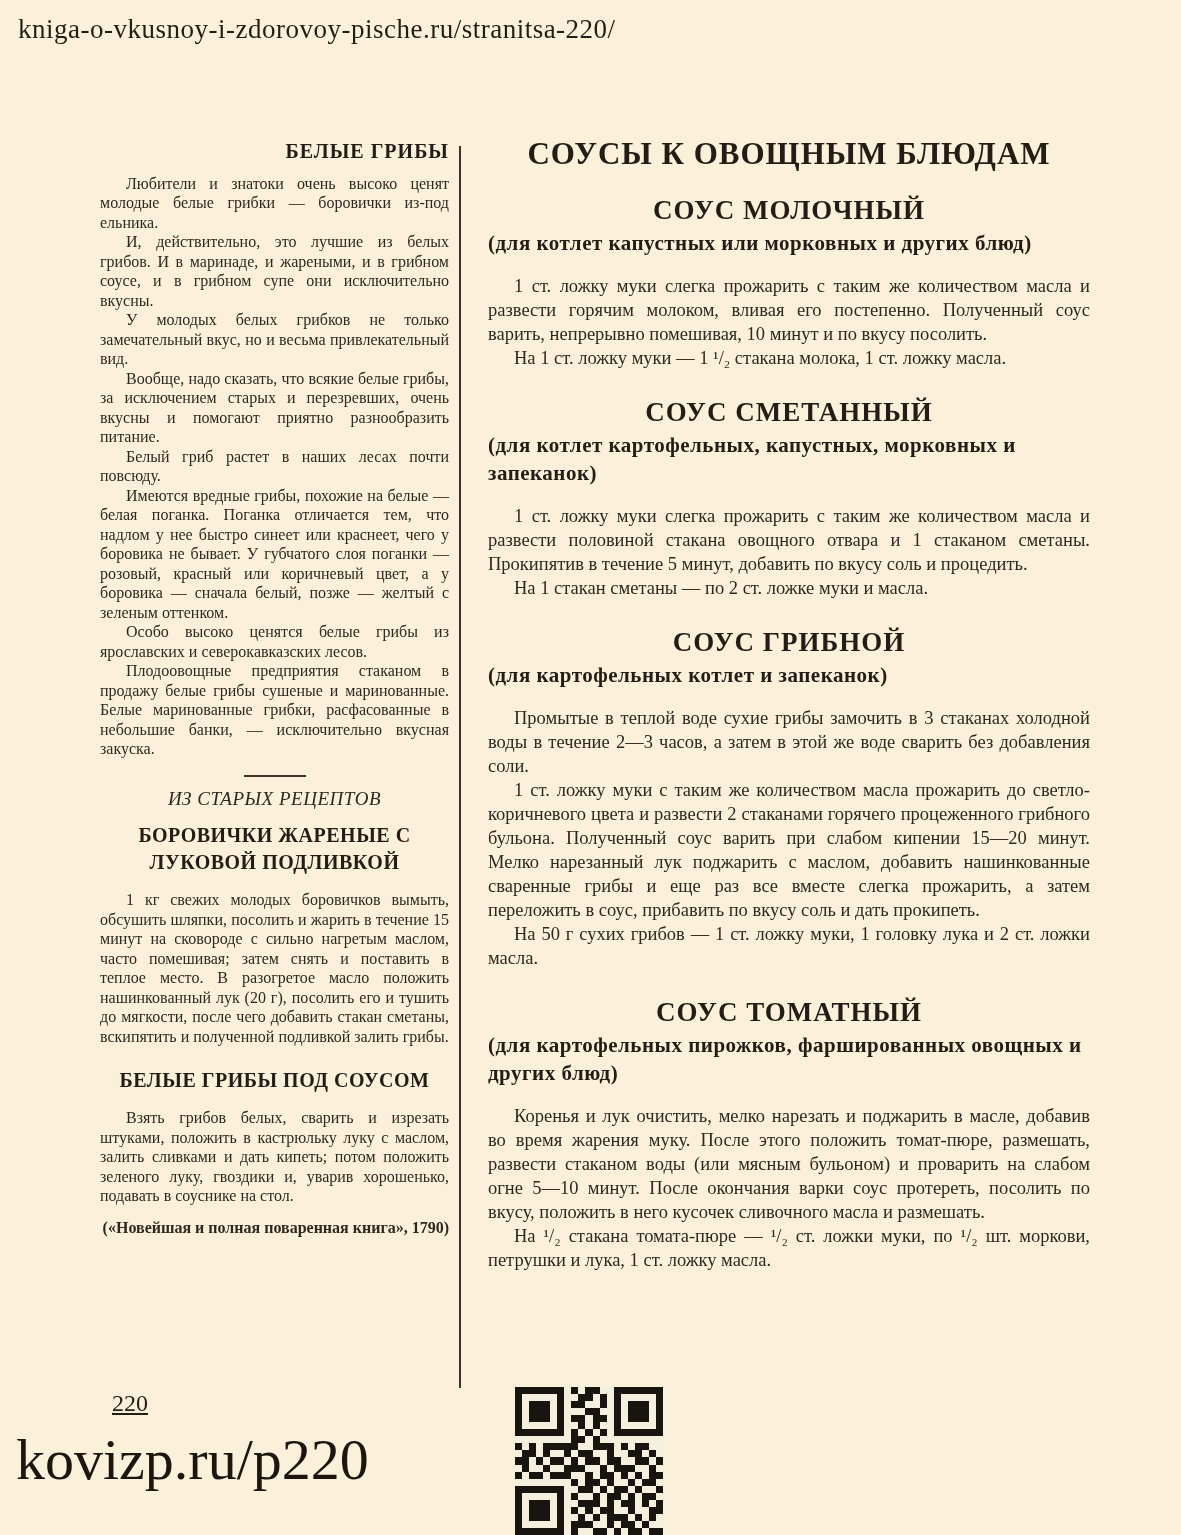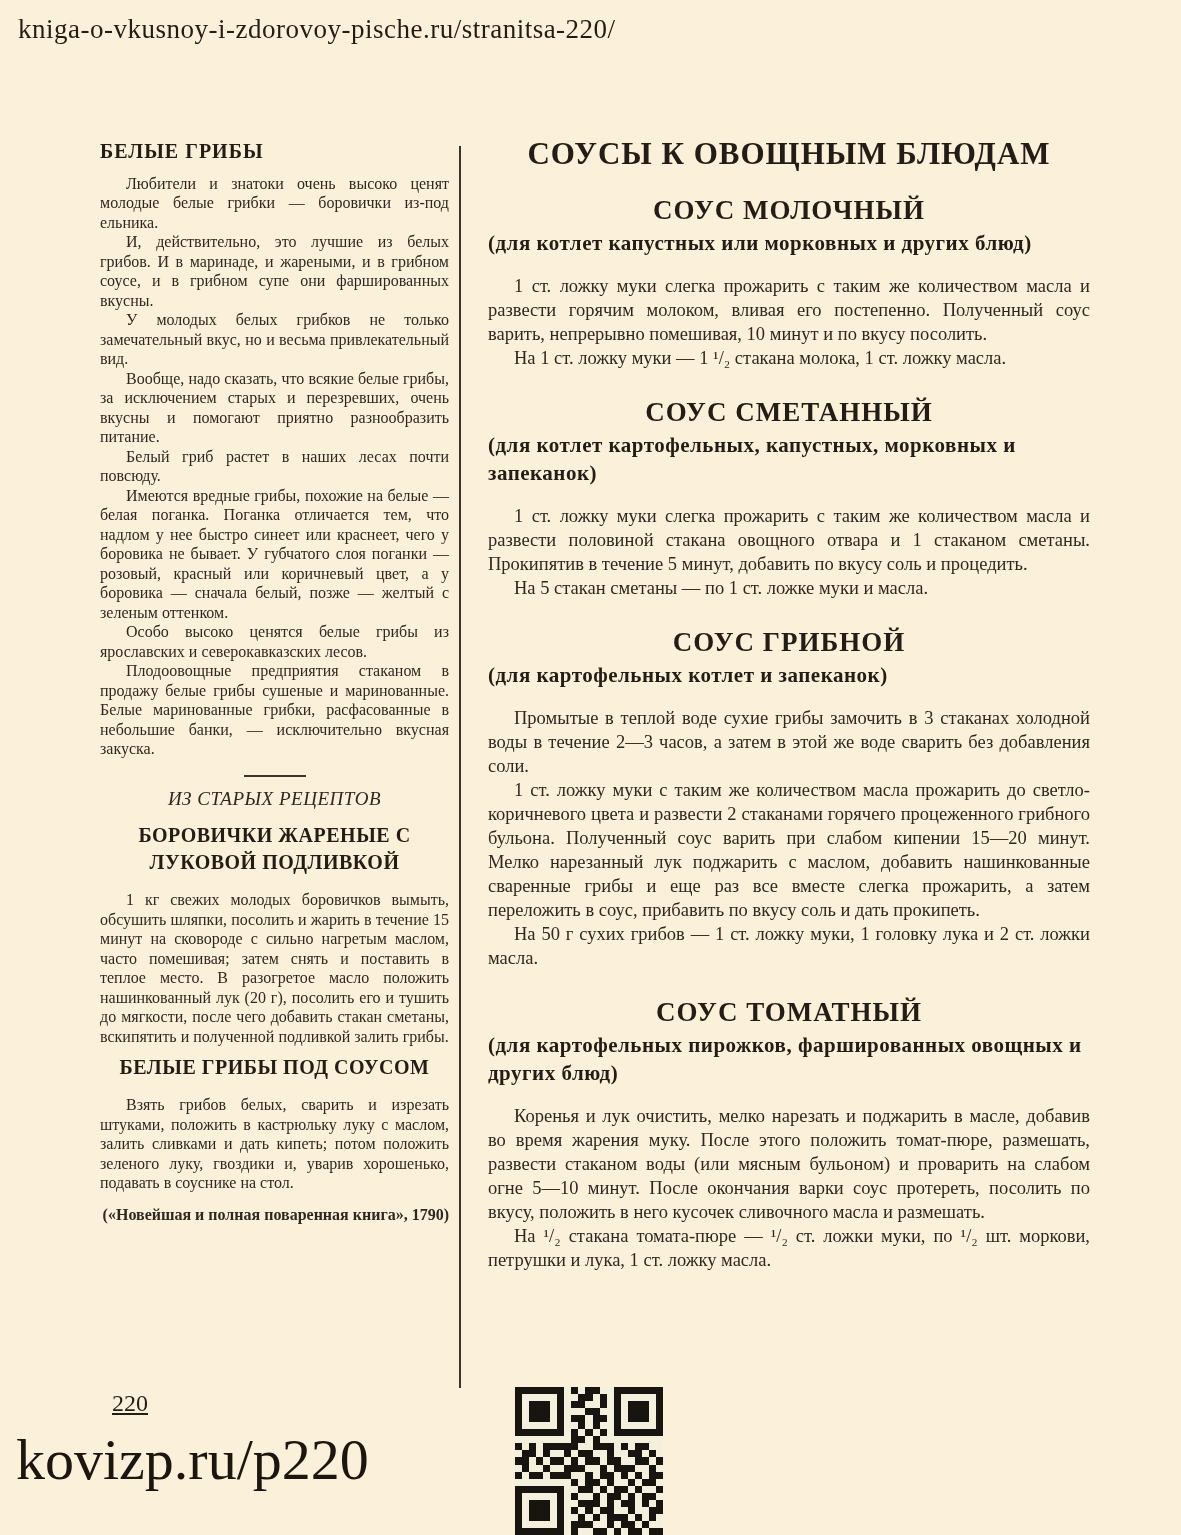--- a/index.html
+++ b/index.html
@@ -10,21 +10,21 @@
   }
   .url-header {
     position:absolute; left:18px; top:14px;
     font-size:27px; letter-spacing:.5px; color:#241d15; white-space:nowrap;
   }
   .col { position:absolute; text-align:justify; }
   .col-left  { left:100px; top:142px; width:349px; font-size:16px;   line-height:19.5px; }
   .col-right { left:488px; top:136px; width:602px; font-size:18.5px; line-height:24px; }
   p { margin:0; text-indent:26px; }
   .col-title {
-    font-size:20px; font-weight:bold; text-align:left;
+    font-size:20px; font-weight:bold; text-align:right;
     letter-spacing:1px; margin:0 0 12px; text-indent:0; color:#241d15;
   }
   .main-title {
     font-size:31px; font-weight:bold; text-align:center;
     letter-spacing:1px; margin:0 0 22px; text-indent:0; line-height:1.15; color:#241d15;
   }
   .sauce-section { margin-bottom:26px; }
   .section-title {
     font-size:27px; font-weight:bold; text-align:center;
     letter-spacing:1px; margin:0 0 4px; text-indent:0; line-height:1.2; color:#241d15;
@@ -38,21 +38,21 @@
     margin:16px auto 12px;
   }
   .old-recipes {
     text-align:center; font-style:italic; font-size:19px;
     letter-spacing:.5px; margin:0 0 14px; text-indent:0;
   }
   .recipe-title {
     font-size:20px; font-weight:bold; text-align:center;
     letter-spacing:.5px; line-height:1.35; margin:0 0 14px; text-indent:0; color:#241d15;
   }
-  .recipe-title.second { margin:8px 0 14px; }
+  .recipe-title.second { margin:21px 0 14px; }
   .attribution {
     font-weight:bold; font-size:16px; text-align:right;
     line-height:1.45; margin-top:10px; text-indent:0;
   }
   .divider-v {
     position:absolute; left:459px; top:146px; width:2px; height:1242px;
     background:#3c332a;
   }
   .page-number { position:absolute; left:112px; top:1390px; font-size:24px; color:#241d15;text-decoration:underline; }
   .footer-url  { position:absolute; left:16px;  top:1426px; font-size:58px; color:#1c160f; white-space:nowrap; }
@@ -66,21 +66,21 @@
 </head>
 <body>
 
 <div class="url-header">kniga-o-vkusnoy-i-zdorovoy-pische.ru/stranitsa-220/</div>
 
 <div class="divider-v"></div>
 
 <div class="col col-left">
   <div class="col-title">БЕЛЫЕ ГРИБЫ</div>
   <p>Любители и знатоки очень высоко ценят молодые белые грибки — боровички из-под ельника.</p>
-  <p>И, действительно, это лучшие из белых грибов. И в маринаде, и жареными, и в грибном соусе, и в грибном супе они фаршированных вкусны.</p>
+  <p>И, действительно, это лучшие из белых грибов. И в маринаде, и жареными, и в грибном соусе, и в грибном супе они исключительно вкусны.</p>
   <p>У молодых белых грибков не только замечательный вкус, но и весьма привлекательный вид.</p>
   <p>Вообще, надо сказать, что всякие белые грибы, за исключением старых и перезревших, очень вкусны и помогают приятно разнообразить питание.</p>
   <p>Белый гриб растет в наших лесах почти повсюду.</p>
   <p>Имеются вредные грибы, похожие на белые — белая поганка. Поганка отличается тем, что надлом у нее быстро синеет или краснеет, чего у боровика не бывает. У губчатого слоя поганки — розовый, красный или коричневый цвет, а у боровика — сначала белый, позже — желтый с зеленым оттенком.</p>
   <p>Особо высоко ценятся белые грибы из ярославских и северокавказских лесов.</p>
   <p>Плодоовощные предприятия стаканом в продажу белые грибы сушеные и маринованные. Белые маринованные грибки, расфасованные в небольшие банки, — исключительно вкусная закуска.</p>
 
   <hr class="hr-short">
 
   <div class="old-recipes">ИЗ СТАРЫХ РЕЦЕПТОВ</div>
@@ -100,21 +100,21 @@
     <div class="section-title">СОУС МОЛОЧНЫЙ</div>
     <div class="section-subtitle">(для котлет капустных или морковных и других блюд)</div>
     <p>1 ст. ложку муки слегка прожарить с таким же количеством масла и развести горячим молоком, вливая его постепенно. Полученный соус варить, непрерывно помешивая, 10 минут и по вкусу посолить.</p>
     <p>На 1 ст. ложку муки — 1 ¹/₂ стакана молока, 1 ст. ложку масла.</p>
   </div>
 
   <div class="sauce-section">
     <div class="section-title">СОУС СМЕТАННЫЙ</div>
     <div class="section-subtitle">(для котлет картофельных, капустных, морковных и запеканок)</div>
     <p>1 ст. ложку муки слегка прожарить с таким же количеством масла и развести половиной стакана овощного отвара и 1 стаканом сметаны. Прокипятив в течение 5 минут, добавить по вкусу соль и процедить.</p>
-    <p>На 5 стакан сметаны — по 1 ст. ложке муки и масла.</p>
+    <p>На 1 стакан сметаны — по 2 ст. ложке муки и масла.</p>
   </div>
 
   <div class="sauce-section">
     <div class="section-title">СОУС ГРИБНОЙ</div>
     <div class="section-subtitle">(для картофельных котлет и запеканок)</div>
     <p>Промытые в теплой воде сухие грибы замочить в 3 стаканах холодной воды в течение 2—3 часов, а затем в этой же воде сварить без добавления соли.</p>
     <p>1 ст. ложку муки с таким же количеством масла прожарить до светло-коричневого цвета и развести 2 стаканами горячего процеженного грибного бульона. Полученный соус варить при слабом кипении 15—20 минут. Мелко нарезанный лук поджарить с маслом, добавить нашинкованные сваренные грибы и еще раз все вместе слегка прожарить, а затем переложить в соус, прибавить по вкусу соль и дать прокипеть.</p>
     <p>На 50 г сухих грибов — 1 ст. ложку муки, 1 головку лука и 2 ст. ложки масла.</p>
   </div>
 

